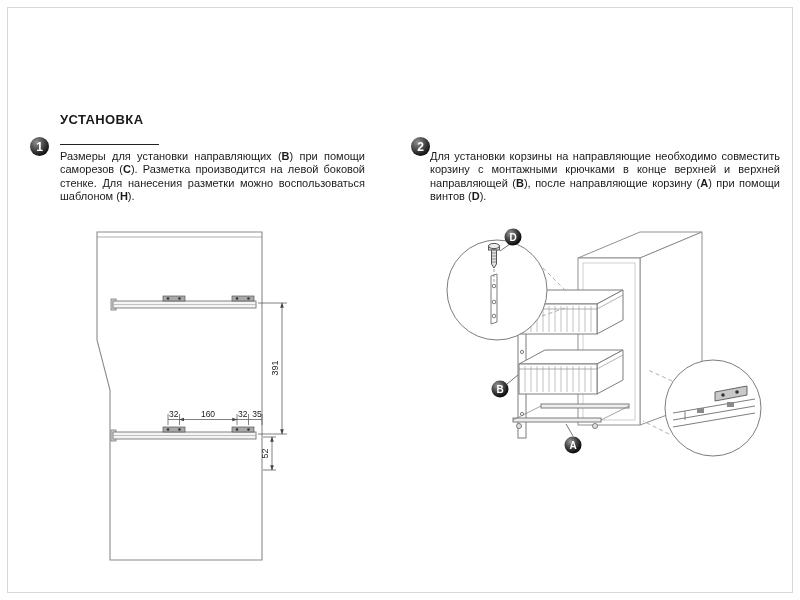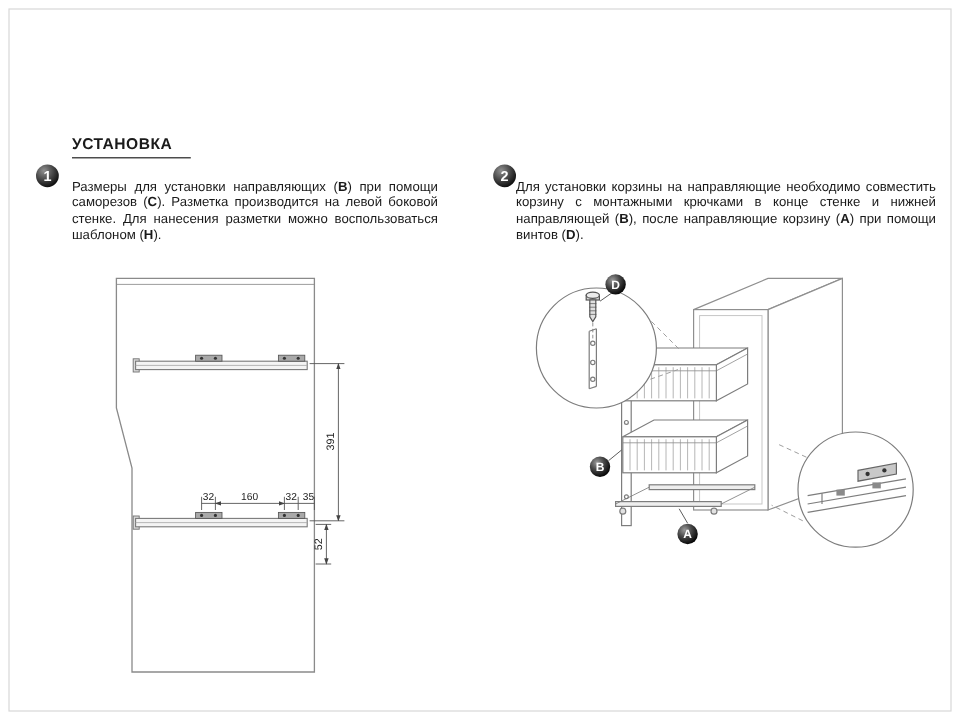--- a/index.html
+++ b/index.html
@@ -4,21 +4,21 @@
 <style>
   html,body { margin:0; padding:0; background:#ffffff; }
   .page {
     position:relative; width:800px; height:600px; background:#fff;
     font-family:"Liberation Sans", sans-serif; color:#1a1a1a; overflow:hidden;
   }
   .frame { position:absolute; inset:7px; border:1px solid #d8d8d8; pointer-events:none; }
   h1.title {
     position:absolute; left:60px; top:112px; margin:0;
     font-size:13px; font-weight:bold; letter-spacing:.4px;
-    border-bottom:1.6px solid #222; padding:0 16px 4px 0; display:inline-block;
+    border-bottom:1.6px solid #222; padding:0 16px 17px 0; display:inline-block;
   }
   .badge {
     position:absolute; width:19px; height:19px; border-radius:50%;
     background:radial-gradient(circle at 35% 28%, #909090 0%, #4a4a4a 40%, #000 85%);
     color:#fff; font-size:12px; font-weight:bold;
     display:flex; align-items:center; justify-content:center;
   }
   #badge1 { left:30px; top:137px; }
   #badge2 { left:411px; top:137px; }
   .step-text { position:absolute; margin:0; font-size:11px; line-height:13.4px; text-align:justify; }
@@ -38,21 +38,21 @@
   <h1 class="title">УСТАНОВКА</h1>
 
   <div class="badge" id="badge1">
     <span>1</span>
   </div>
   <p class="step-text" id="text1"><span>Размеры для установки направляющих (</span><b>B</b><span>) при помощи саморезов (</span><b>C</b><span>). Разметка производится на левой боковой стенке. Для нанесения разметки можно воспользоваться шаблоном (</span><b>H</b><span>).</span></p>
 
   <div class="badge" id="badge2">
     <span>2</span>
   </div>
-  <p class="step-text" id="text2"><span>Для установки корзины на направляющие необходимо совместить корзину с монтажными крючками в конце стенке и нижней направляющей (</span><b>B</b><span>), после направляющие корзину (</span><b>A</b><span>) при помощи винтов (</span><b>D</b><span>).</span></p>
+  <p class="step-text" id="text2"><span>Для установки корзины на направляющие необходимо совместить корзину с монтажными крючками в конце верхней и верхней направляющей (</span><b>B</b><span>), после направляющие корзину (</span><b>A</b><span>) при помощи винтов (</span><b>D</b><span>).</span></p>
 
   <svg class="d1" width="300" height="345" viewBox="0 0 300 345">
     <defs>
       <marker id="arr" viewBox="0 0 10 10" refX="9" refY="5" markerWidth="7" markerHeight="7" orient="auto-start-reverse">
         <path d="M0,1.5 L10,5 L0,8.5 z" fill="#444"></path>
       </marker>
     </defs>
 
     <g stroke="#8a8a8a" fill="none" stroke-width="1.1">
       <polygon points="29,8 194,8 194,336 42,336 42,166 29,116"></polygon>

